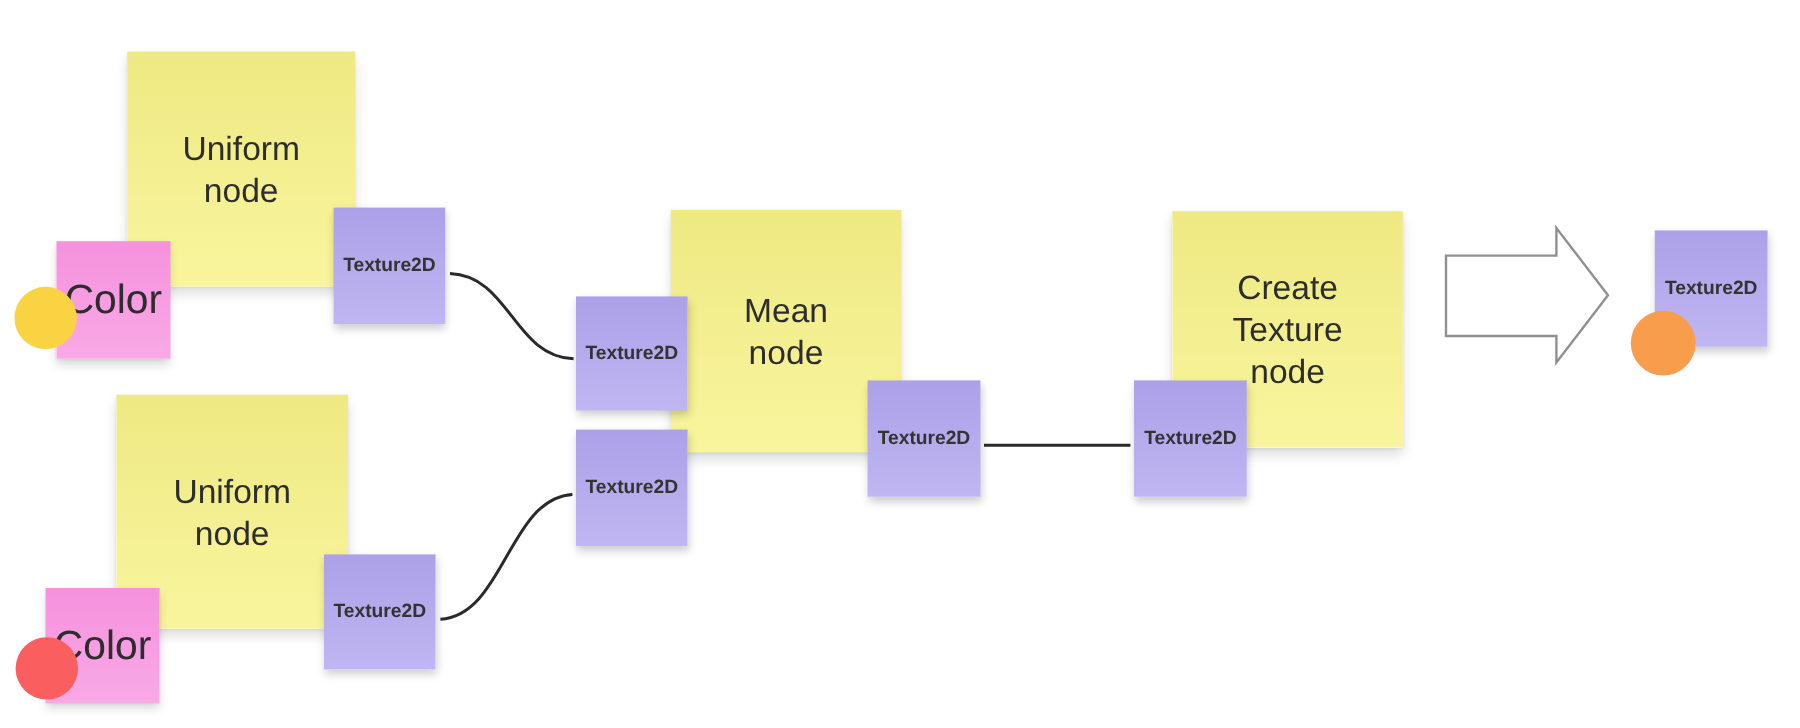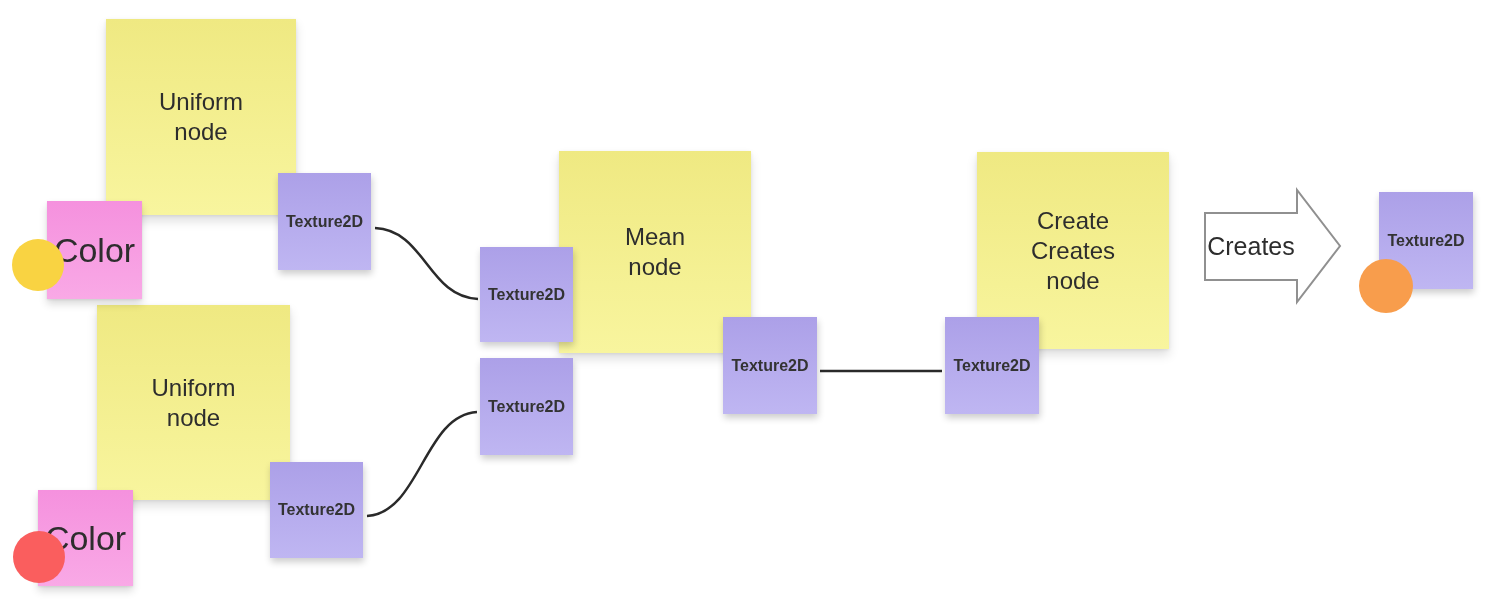--- a/index.html
+++ b/index.html
@@ -10,22 +10,23 @@
   }
   .overlay{position:absolute;left:0;top:0;width:1500px;height:607px;pointer-events:none;}
   .overlay path,.overlay polygon{pointer-events:auto;}
   .note{
     position:absolute;display:flex;align-items:center;justify-content:center;
     text-align:center;color:var(--text-dark,#2d2d2d);box-sizing:border-box;
   }
   .note .lbl{white-space:pre-line;line-height:1.25;}
   .note-yellow{
     background:linear-gradient(180deg,var(--yellow-note-top) 0%,var(--yellow-note-bottom) 100%);
-    font-size:24px;z-index:2;
+    font-size:28px;z-index:2;
     box-shadow:0 6px 10px rgba(0,0,0,0.13),0 1px 3px rgba(0,0,0,0.08);
+    margin-top:24px;
   }
   .note-pink{
     background:linear-gradient(180deg,var(--pink-note-top) 0%,var(--pink-note-bottom) 100%);
     font-size:34px;z-index:3;
     box-shadow:0 5px 8px rgba(0,0,0,0.15),0 1px 2px rgba(0,0,0,0.08);
     margin-top:28px;
   }
   .note-purple{
     background:linear-gradient(180deg,var(--purple-note-top) 0%,var(--purple-note-bottom) 100%);
     font-size:16px;z-index:4;color:#333;
@@ -59,21 +60,21 @@
       <div class="note note-yellow" style="left: 97px; top: 305px; width: 193px; height: 195px;">
         <span class="lbl">Uniform
 node</span>
       </div>
       <div class="note note-yellow" style="left: 559px; top: 151px; width: 192px; height: 202px;">
         <span class="lbl">Mean
 node</span>
       </div>
       <div class="note note-yellow" style="left: 977px; top: 152px; width: 192px; height: 197px;">
         <span class="lbl">Create
-Creates
+Texture
 node</span>
       </div>
       <div class="note note-pink" style="left: 47px; top: 173px; width: 95px; height: 98px;">
         <span class="lbl">Color</span>
       </div>
       <div class="note note-pink" style="left: 38px; top: 462px; width: 95px; height: 96px;">
         <span class="lbl">Color</span>
       </div>
       <div class="note note-purple" style="left: 278px; top: 173px; width: 93px; height: 97px;">
         <span class="lbl">Texture2D</span>
@@ -94,17 +95,16 @@
         <span class="lbl">Texture2D</span>
       </div>
       <div class="note note-purple" style="left: 1379px; top: 192px; width: 94px; height: 97px;">
         <span class="lbl">Texture2D</span>
       </div>
     </div>
 
   <svg class="overlay" viewBox="0 0 1500 607" style="z-index:6">
     <polygon class="arrow-shape" points="1205,213 1297,213 1297,190 1340,246 1297,302 1297,280 1205,280"></polygon>
   </svg>
-  <div class="arrow-label">Creates</div>
 <div class="dot" style="left: 12px; top: 239px; width: 52px; height: 52px; background: rgb(249, 211, 66);"></div>
     <div class="dot" style="left: 13px; top: 531px; width: 52px; height: 52px; background: rgb(250, 94, 94);"></div>
     <div class="dot" style="left: 1359px; top: 259px; width: 54px; height: 54px; background: rgb(248, 157, 76);"></div>
   </div>
 
 </body></html>

